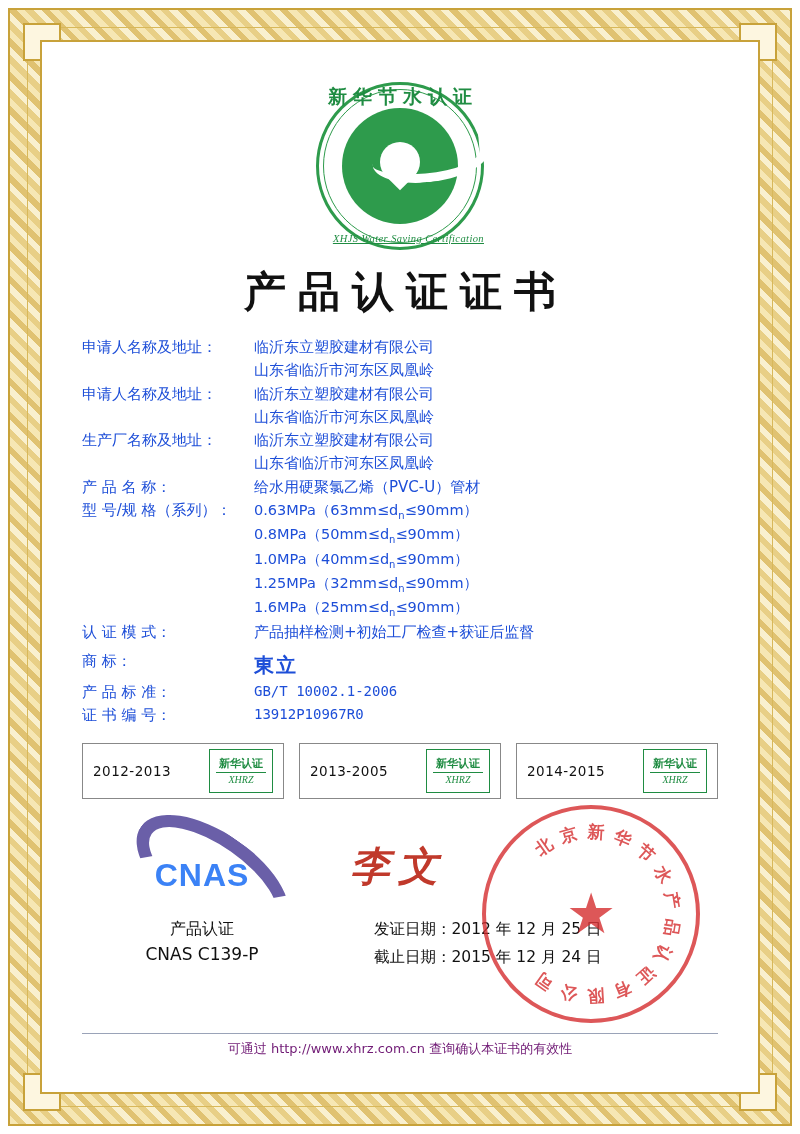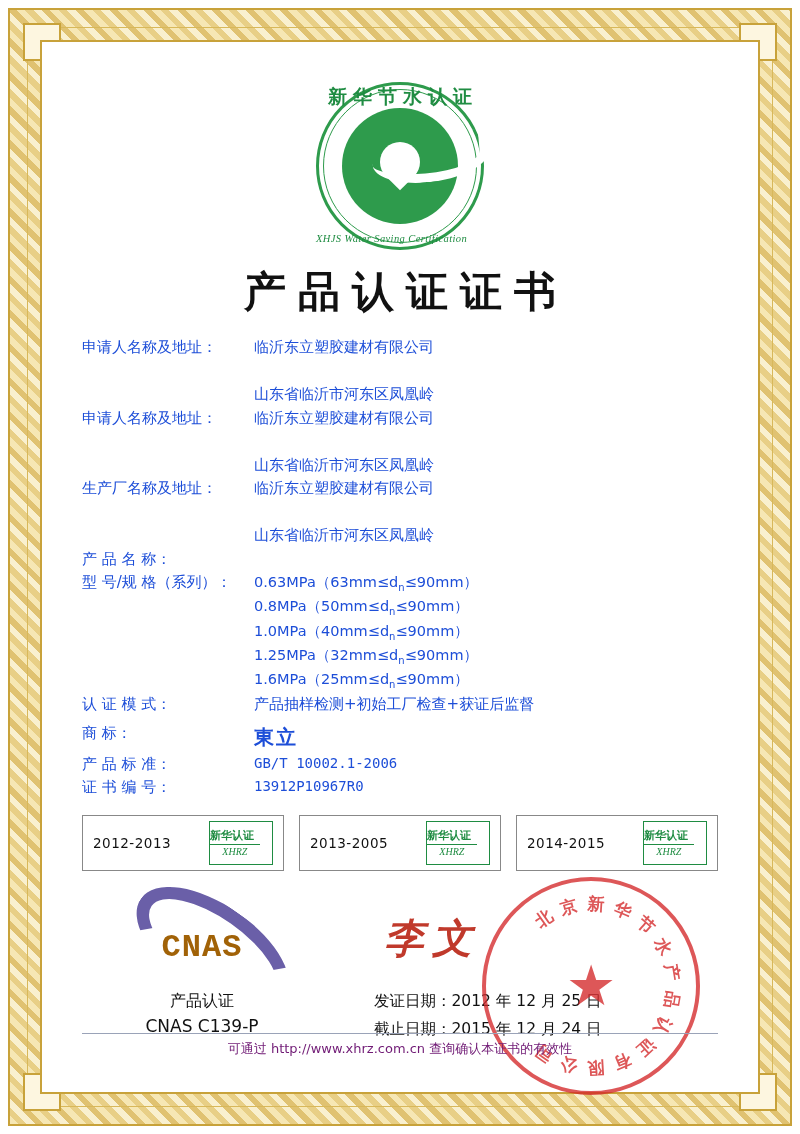--- a/index.html
+++ b/index.html
@@ -134,26 +134,27 @@
     display: inline-block;
     color: #1f8c42;
     font-size: 19px;
     font-weight: bold;
     font-family: "DejaVu Sans", sans-serif;
     margin: 0 3px;
   }
   .logo-bottom-text {
     position: absolute;
     left: 0; right: 0; bottom: 6px;
-    text-align: left;
+    text-align: right;
     color: #1f8c42;
     font-size: 10.5px;
     font-family: "Liberation Serif", serif;
     font-style: italic;
     letter-spacing: 0.4px;
+    text-decoration: underline;
   }
 
   
   .cert-title {
     text-align: center;
     font-family: "DejaVu Sans", sans-serif;
     font-weight: bold;
     font-size: 42px;
     letter-spacing: 12px;
     color: #111;
@@ -179,21 +180,20 @@
     flex: 0 0 172px;
     white-space: nowrap;
     font-size: 15px;
   }
   .field-value {
     flex: 1 1 auto;
     font-size: 15px;
   }
   .field-value.sub {
     padding-left: 0;
-    margin-top: 24px;
   }
   .cont-row .field-label { visibility: hidden; }
   .brand-value {
     font-size: 20px;
     font-family: "DejaVu Serif", serif;
     font-weight: bold;
     letter-spacing: 2px;
   }
   .mono-val {
     font-family: "DejaVu Sans Mono", monospace;
@@ -239,21 +239,21 @@
     font-family: "DejaVu Sans", sans-serif;
     letter-spacing: 0.5px;
   }
   .stamp-label {
     width: 62px;
     height: 42px;
     border: 1.5px solid #1f8c42;
     color: #1f8c42;
     display: flex;
     flex-direction: column;
-    align-items: flex-start;
+    align-items: center;
     justify-content: center;
     line-height: 1.15;
     margin-left: 32px;
   }
   .stamp-label .cn {
     font-size: 11px;
     font-weight: bold;
     font-family: "DejaVu Sans", sans-serif;
   }
   .stamp-label .en {
@@ -293,24 +293,24 @@
     border: 13px solid #6a5fa8;
     border-radius: 50%;
     border-bottom-color: transparent;
     border-right-color: transparent;
     transform: rotate(35deg);
   }
   .cnas-text {
     position: absolute;
     left: 0; right: 0; top: 26px;
     text-align: center;
-    font-family: Liberation Mono, monospace;
+    font-family: Liberation Sans, sans-serif;
     font-weight: bold;
     font-size: 32px;
-    color: #a16207;
+    color: #3b82f6;
     letter-spacing: 1px;
   }
   .cnas-cn {
     font-size: 16px;
     color: #111;
     margin-top: 8px;
     font-family: "DejaVu Sans", sans-serif;
   }
   .cnas-code {
     font-size: 17px;
@@ -329,21 +329,20 @@
     font-family: "DejaVu Sans", sans-serif;
     color: #111;
     letter-spacing: 1px;
     margin-left: 24px;
   }
   .sig-hand {
     font-family: "DejaVu Serif", serif;
     font-size: 40px;
     color: #c0392b;
     font-style: italic;
-    margin-left: 34px;
     margin-top: 16px;
     letter-spacing: 8px;
     font-weight: bold;
   }
   .dates {
     margin-top: 22px;
     margin-left: 24px;
     font-size: 15.5px;
     font-family: "DejaVu Sans", sans-serif;
     color: #111;
@@ -465,20 +464,21 @@
         <div class="field-label">生产厂名称及地址：</div>
         <div class="field-value">临沂东立塑胶建材有限公司</div>
       </div>
       <div class="field-row cont-row">
         <div class="field-label">&nbsp;</div>
         <div class="field-value sub">山东省临沂市河东区凤凰岭</div>
       </div>
 
       <div class="field-row">
         <div class="field-label">产 品 名 称：</div>
+        <div class="field-value">给水用硬聚氯乙烯（PVC-U）管材</div>
       </div>
 
       <div class="field-row">
         <div class="field-label">型 号/规 格（系列）：</div>
         <div class="field-value spec-line">
           <span>0.63MPa（63mm≤d</span><span class="sub-n">n</span><span>≤90mm）</span>
         </div>
       </div>
       <div class="field-row cont-row">
         <div class="field-label">&nbsp;</div>

